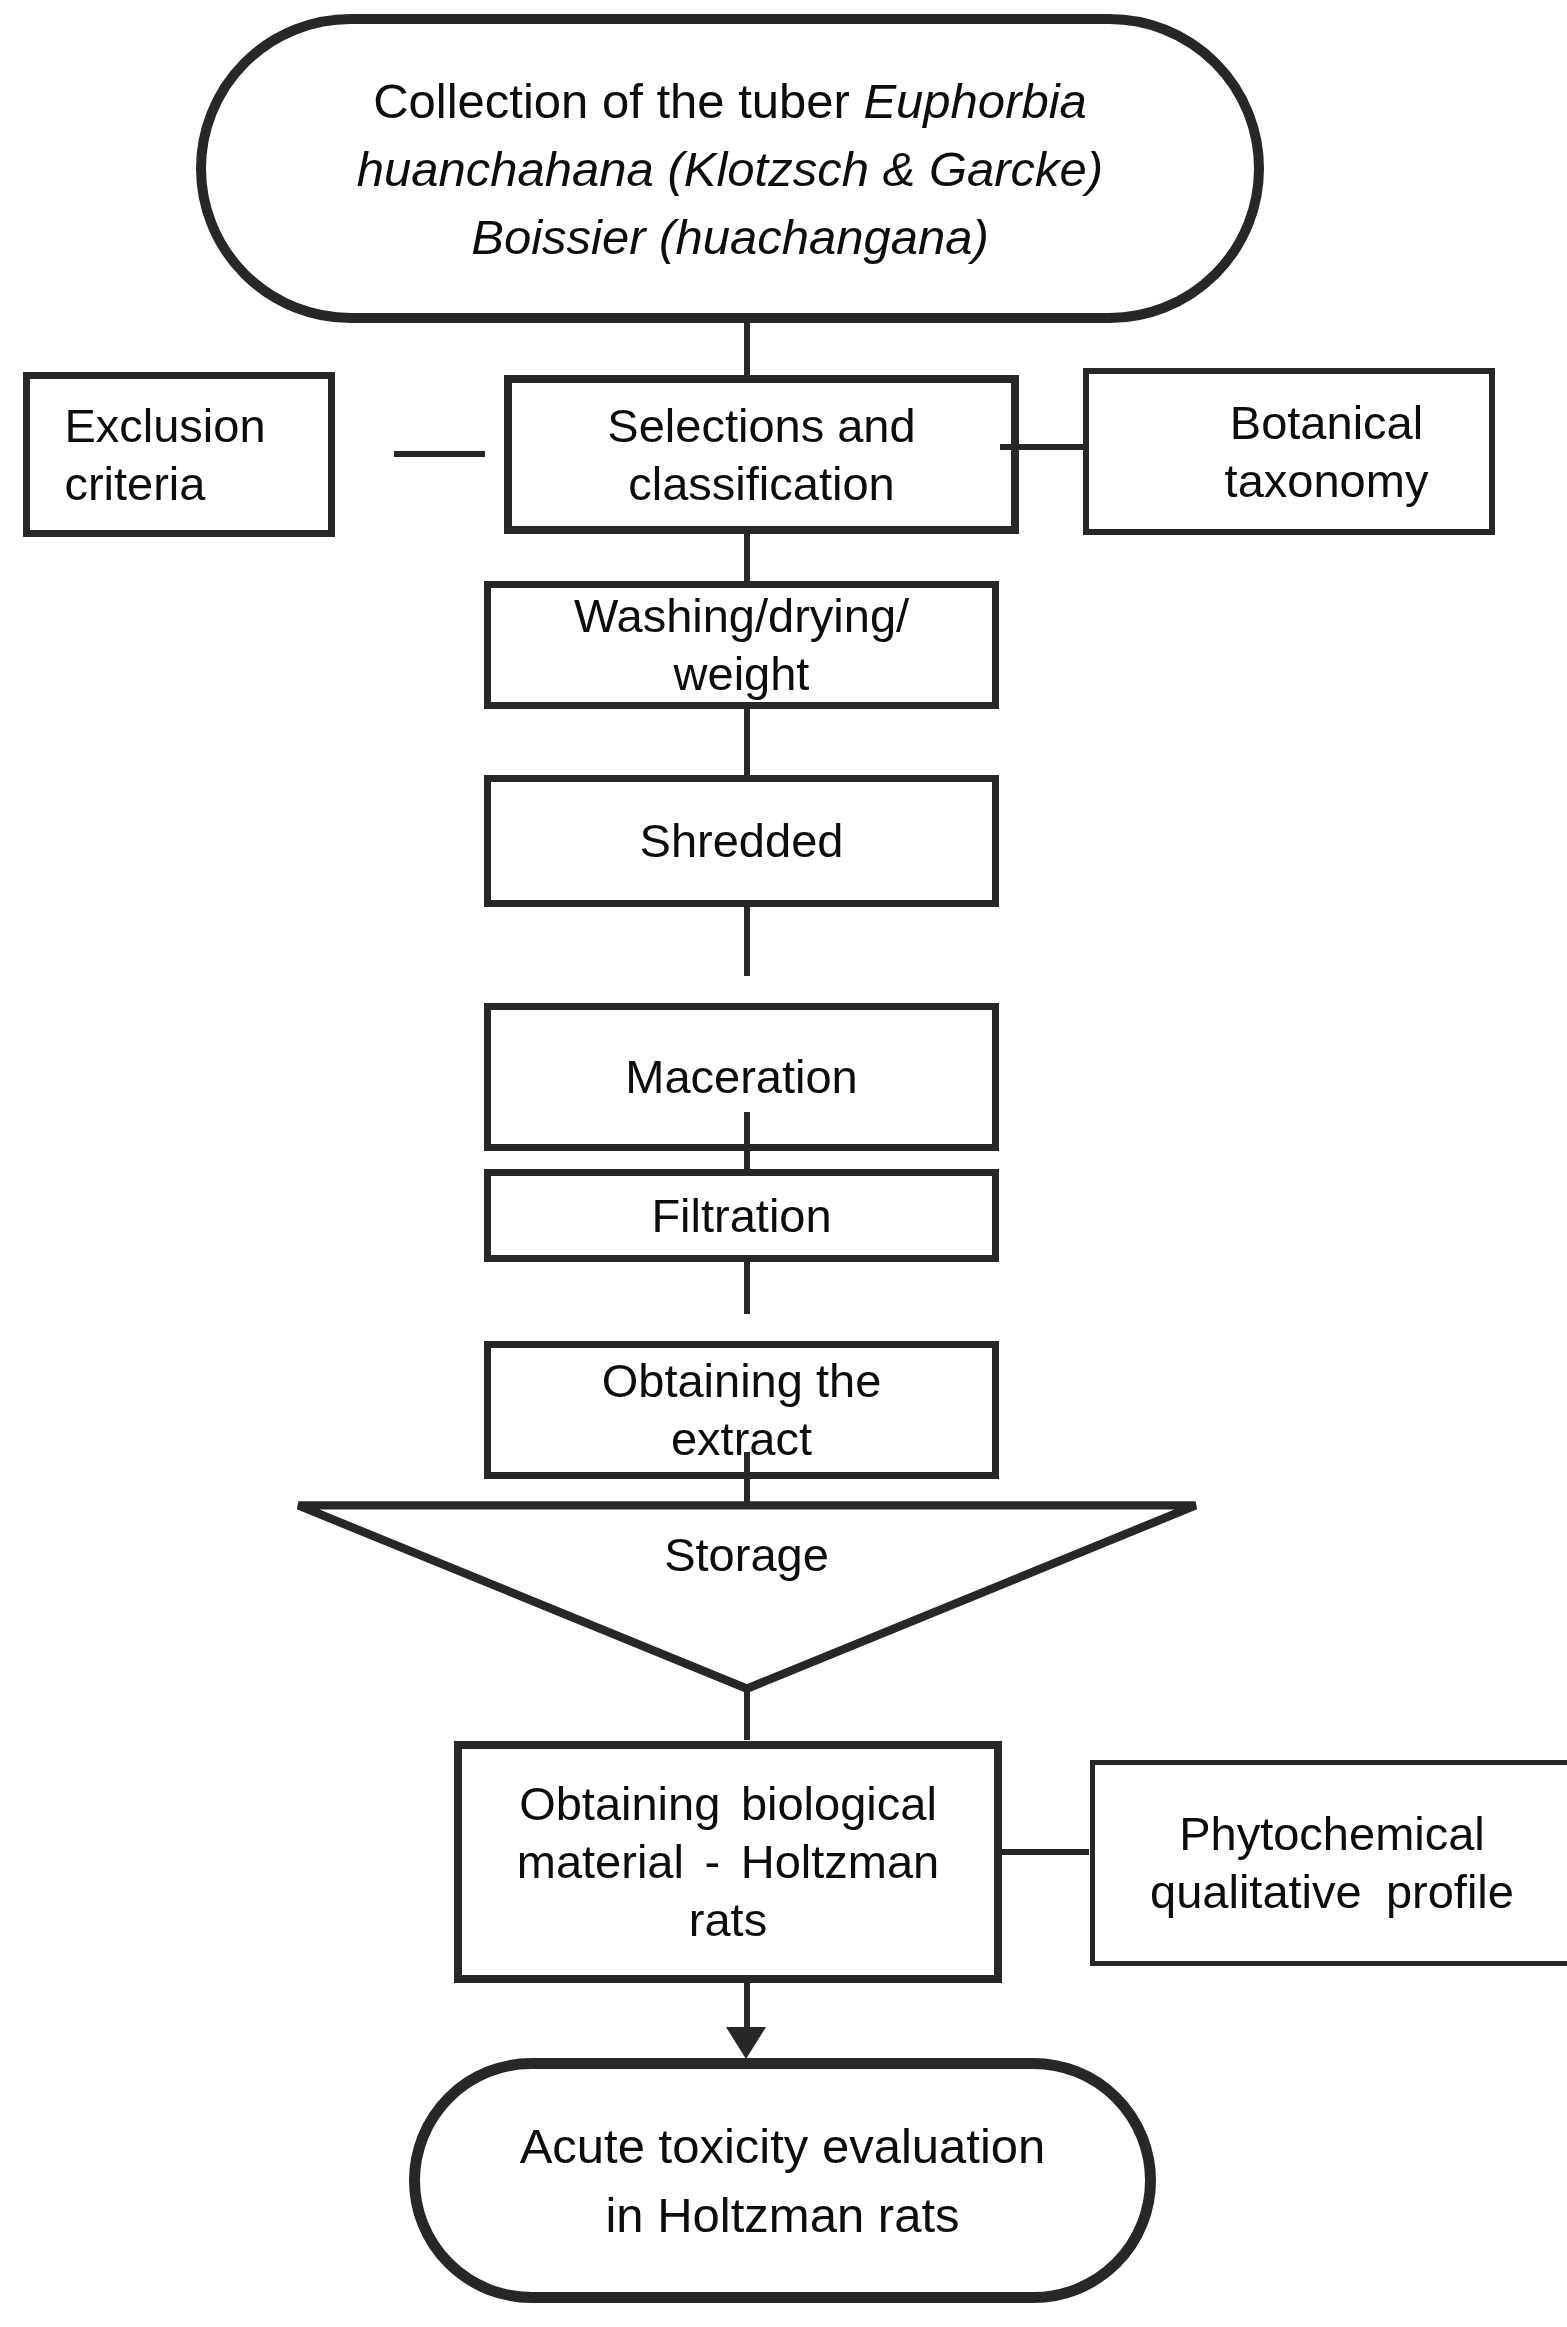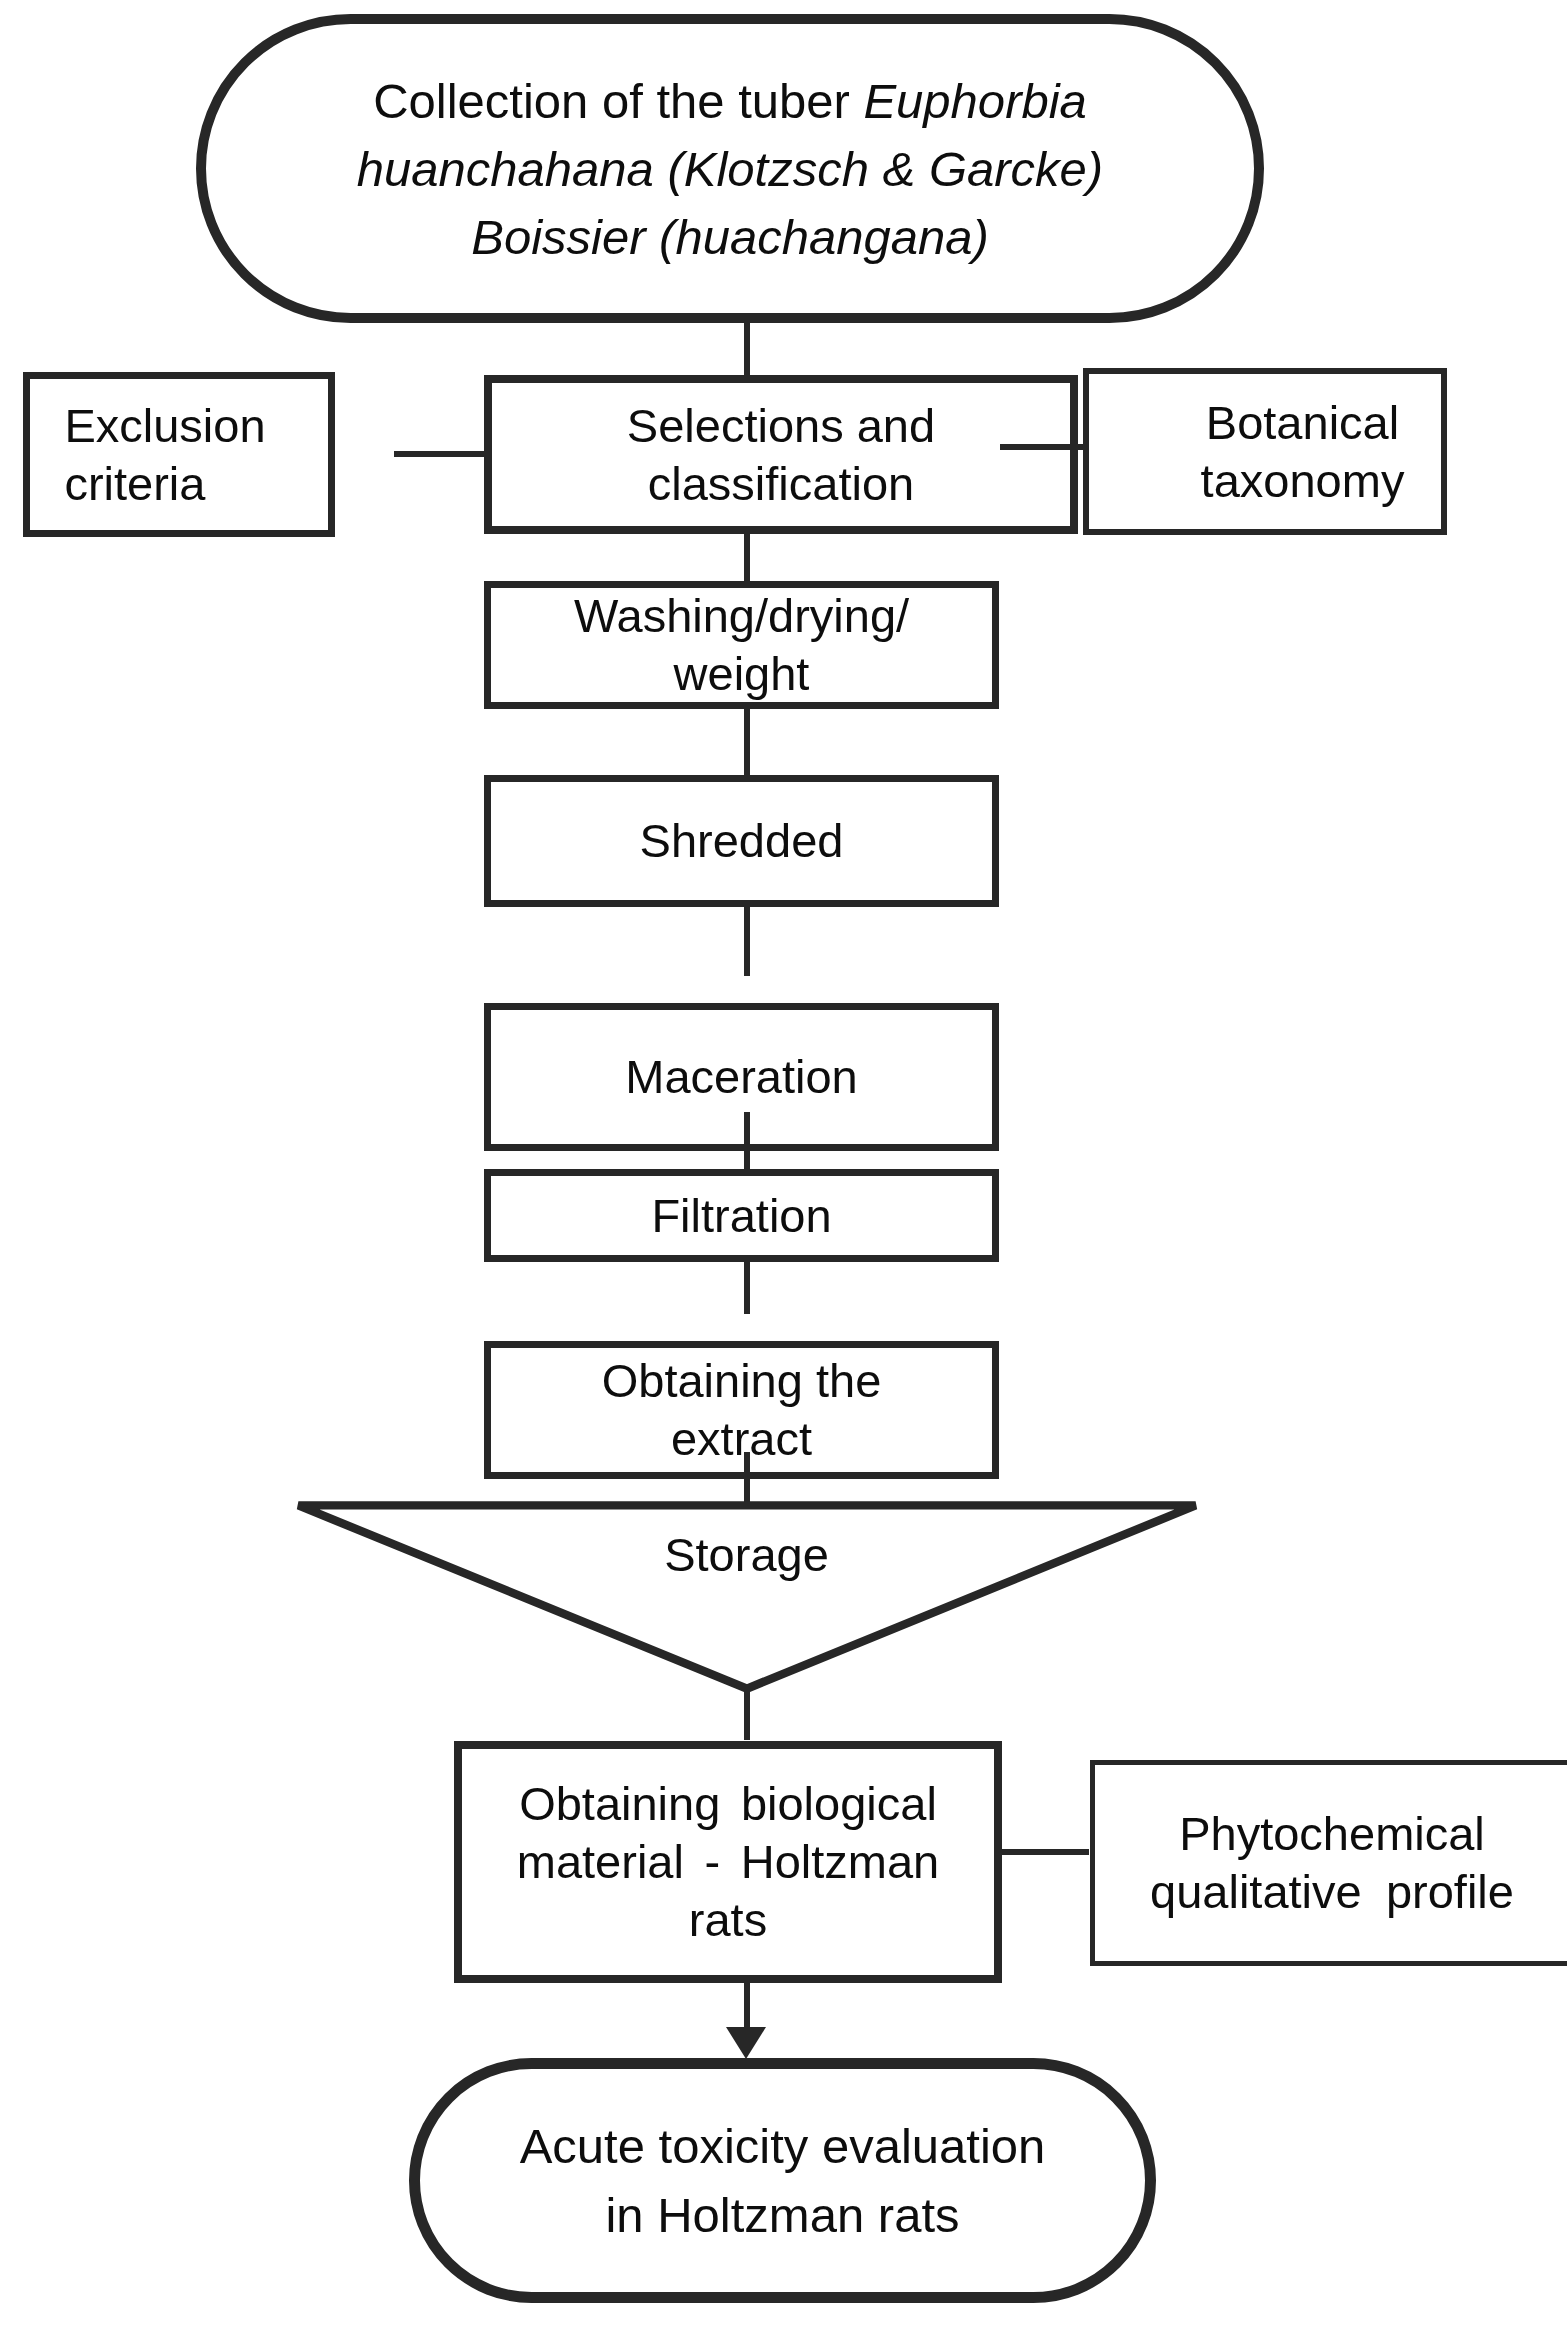--- a/index.html
+++ b/index.html
@@ -45,28 +45,28 @@
 
   <div class="vline" style="left:744px; top:323px; height:53px;"></div>
 
   <div class="node left-align" style="left:23.4px; top:372px; width:312px; height:165px; padding-left:34px;">
     <div>Exclusion</div>
     <div>criteria</div>
   </div>
 
   <div class="hline" style="left:394px; top:451px; width:91px;"></div>
 
-  <div class="node" style="left:484px; top:375px; width:594px; height:159px; border-width:8.4px;">
+  <div class="node" style="left:504px; top:375px; width:515px; height:159px; border-width:8.4px;">
     <div>Selections and</div>
     <div>classification</div>
   </div>
 
   <div class="hline" style="left:1000px; top:444px; width:83px;"></div>
 
-  <div class="node" style="left:1083px; top:368px; width:364px; height:167px; border-width:6.6px; padding-left:75px;">
+  <div class="node" style="left:1083px; top:368px; width:412px; height:167px; border-width:6.6px; padding-left:75px;">
     <div>Botanical</div>
     <div>taxonomy</div>
   </div>
 
   <div class="vline" style="left:744px; top:534px; height:49px;"></div>
 
   <div class="node" style="left:484px; top:581px; width:515px; height:128px;">
     <div>Washing/drying/</div>
     <div>weight</div>
   </div>

